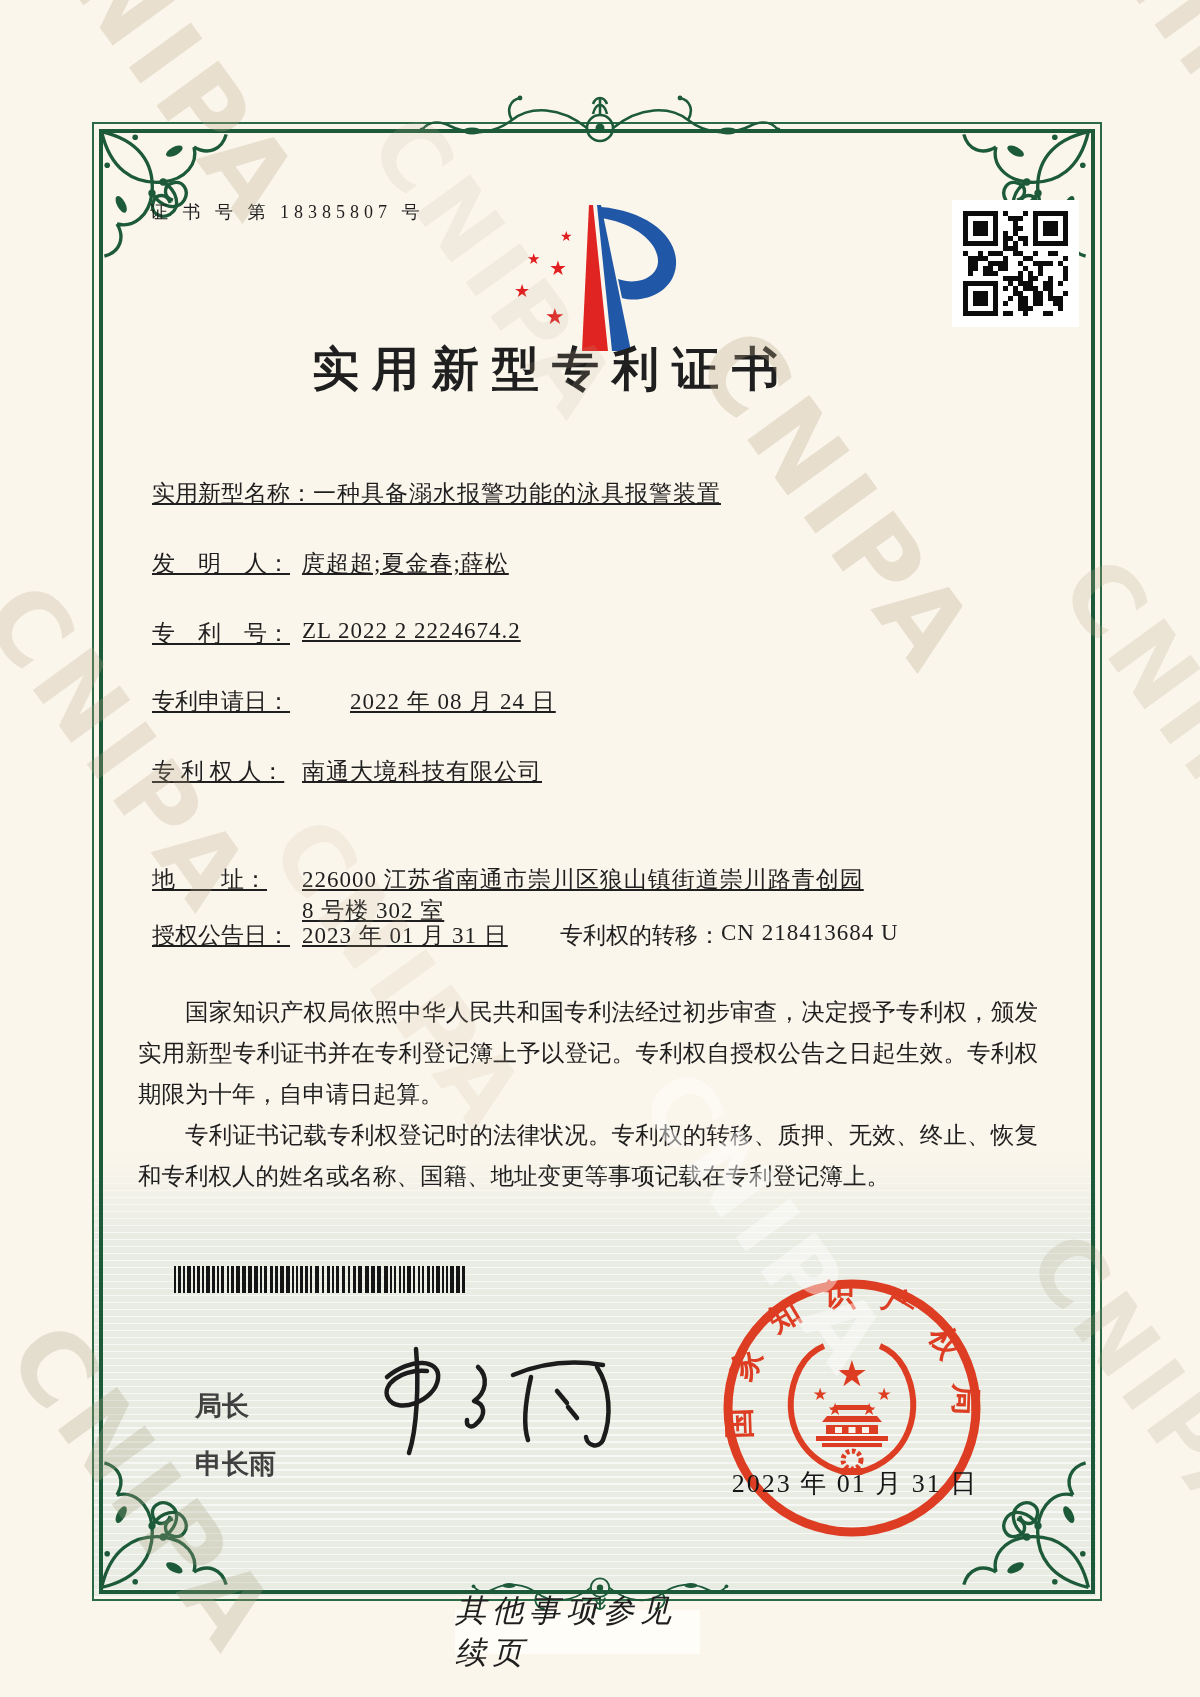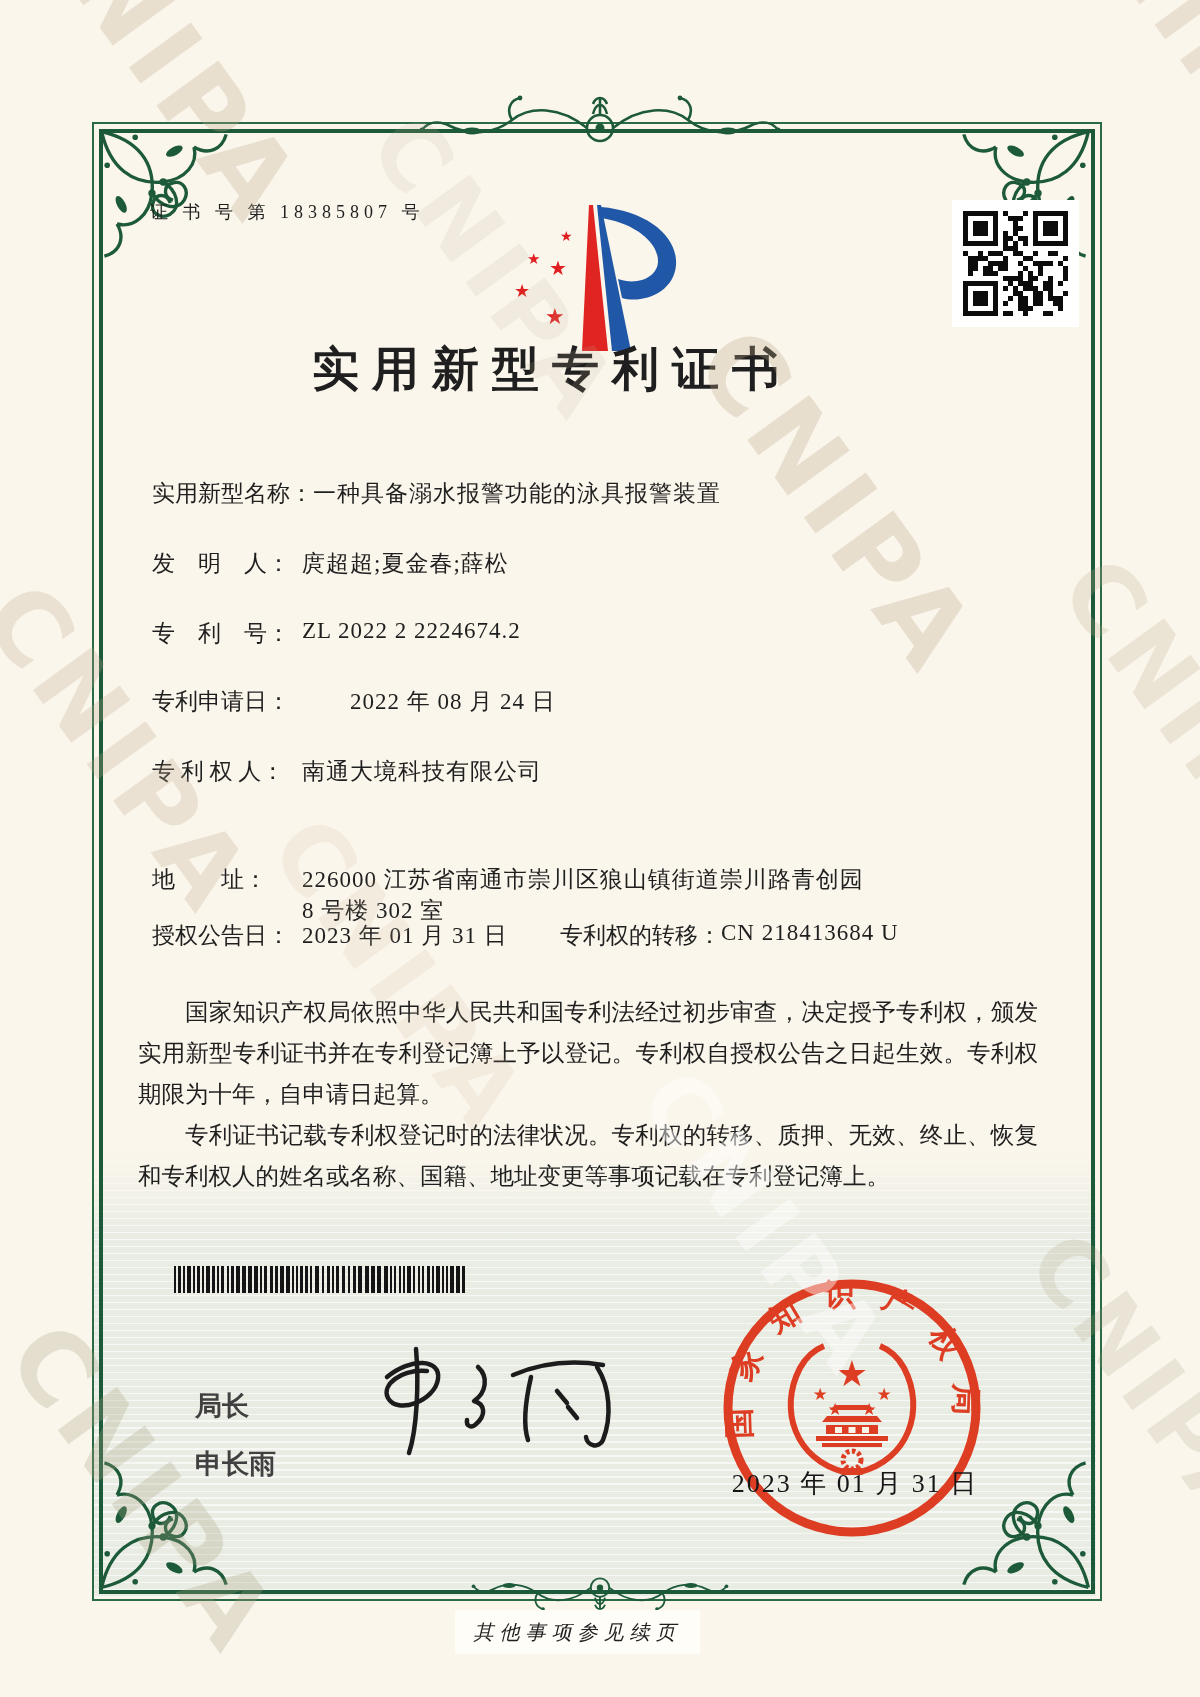--- a/index.html
+++ b/index.html
@@ -28,21 +28,21 @@
   
   .cert-no{position:absolute;left:150px;top:200px;font-size:18px;letter-spacing:5px;z-index:5;}
   .logo{position:absolute;left:578px;top:203px;z-index:5;}
   .logo-star{position:absolute;color:#e02020;z-index:5;line-height:1;}
   .qr-wrap{position:absolute;left:952px;top:200px;width:127px;height:127px;background:#fff;z-index:5;
       display:flex;align-items:center;justify-content:center;}
   .title{position:absolute;left:92px;top:338px;width:920px;text-align:center;z-index:5;
       font-size:47px;font-weight:600;letter-spacing:13px;}
 
   
-  .frow{position:absolute;left:152px;width:900px;font-size:23px;z-index:5;display:flex;}
+  .frow{position:absolute;left:152px;width:900px;font-size:23px;z-index:5;display:flex;text-decoration:underline;}
   .flabel{flex:0 0 150px;white-space:nowrap;}
   .fvalue{letter-spacing:1px;}
   .addr-value{width:578px;}
   .pair2{position:absolute;left:408px;top:0;display:flex;white-space:nowrap;}
 
   
   .body-text{position:absolute;left:138px;top:992px;width:900px;z-index:5;
       font-size:23.5px;line-height:41px;text-align:justify;}
   .body-text p{margin:0;text-indent:2em;}
 
@@ -57,21 +57,21 @@
 
   
   .seal{position:absolute;left:716px;top:1272px;z-index:4;opacity:.95;}
   .seal-date{position:absolute;left:700px;top:1466px;width:310px;text-align:center;z-index:5;
       font-size:26px;letter-spacing:2px;color:#151515;}
 
   
   .page-info{position:absolute;left:92px;top:1552px;width:960px;text-align:center;z-index:5;font-size:21px;}
   .cont-band{position:absolute;left:455px;top:1610px;width:245px;height:44px;background:#fffdf8;z-index:5;
       display:flex;align-items:center;justify-content:center;}
-  .cont-note{font-size:20px;letter-spacing:6px;font-style:italic;}
+  .cont-note{font-size:31px;letter-spacing:6px;font-style:italic;}
 </style>
 </head>
 <body>
 
 <div id="page">
 
   <span class="wm" style="left:-35px;top:-10px;font-size:105px;color:rgba(190,170,140,.30);">CNIPA</span>
   <span class="wm" style="left:1005px;top:-45px;font-size:95px;color:rgba(190,170,140,.28);">CNIPA</span>
   <span class="wm" style="left:320px;top:215px;font-size:92px;color:rgba(195,176,148,.16);">CNIPA</span>
   <span class="wm" style="left:640px;top:440px;font-size:105px;color:rgba(186,166,136,.30);">CNIPA</span>

